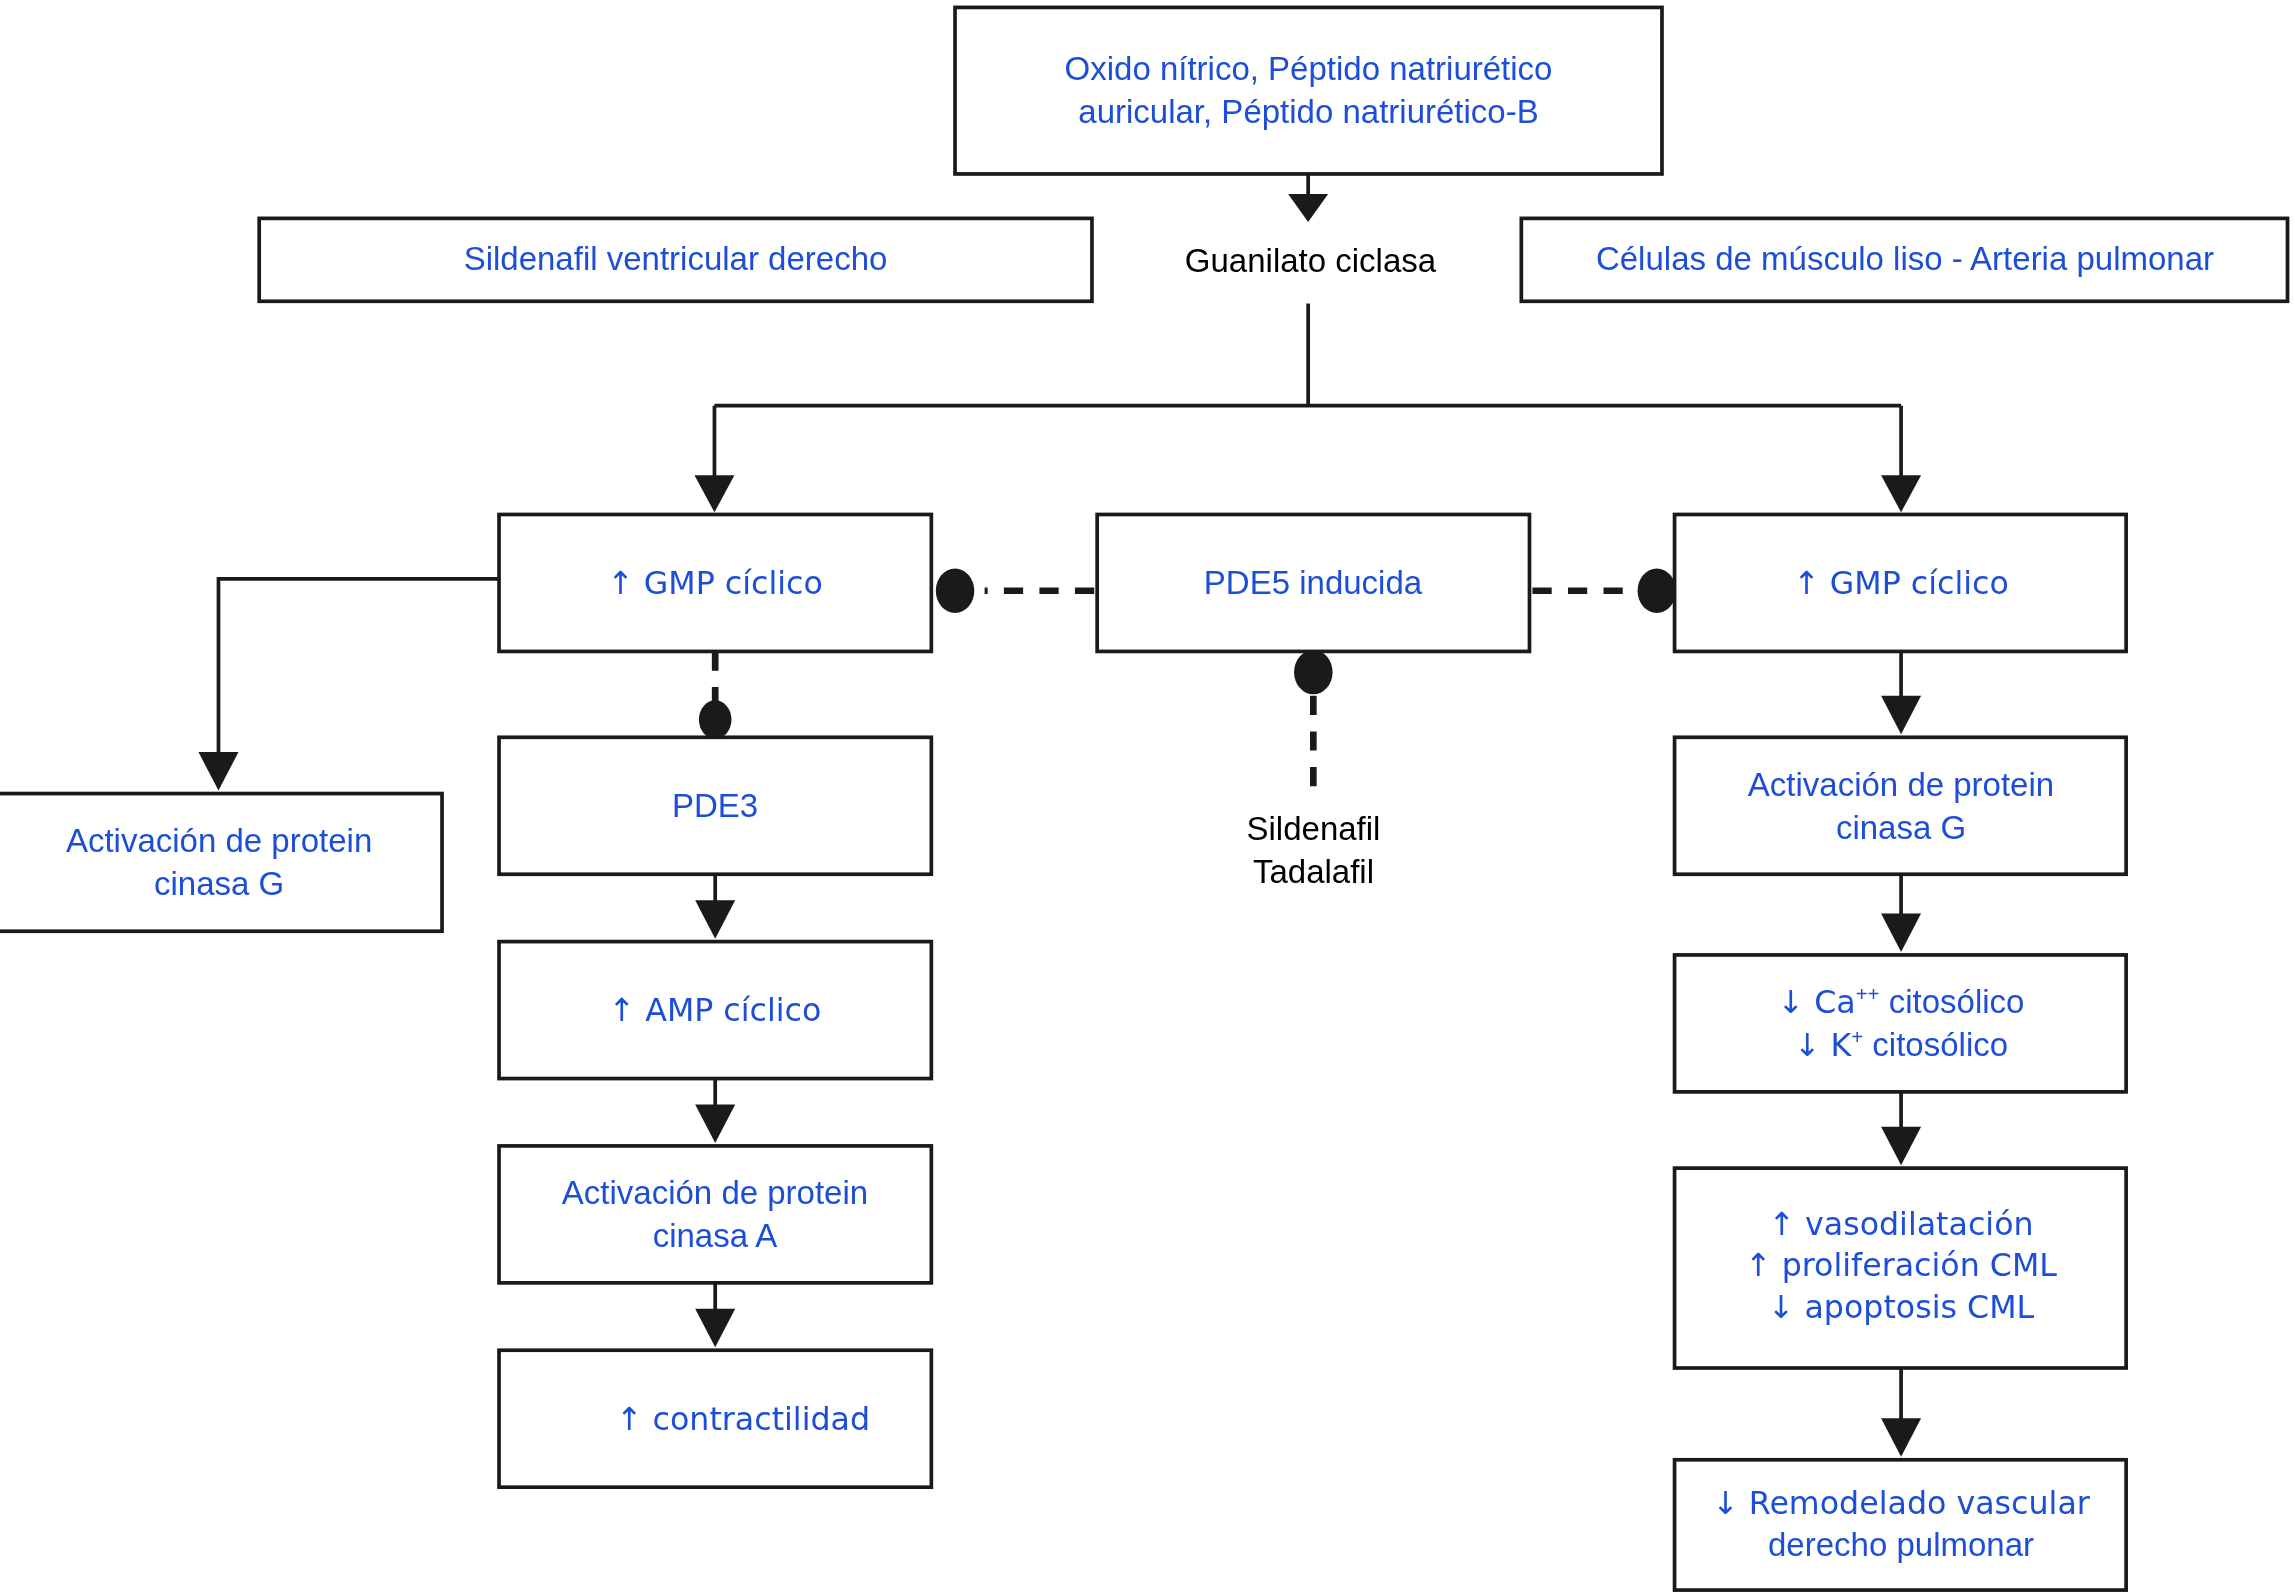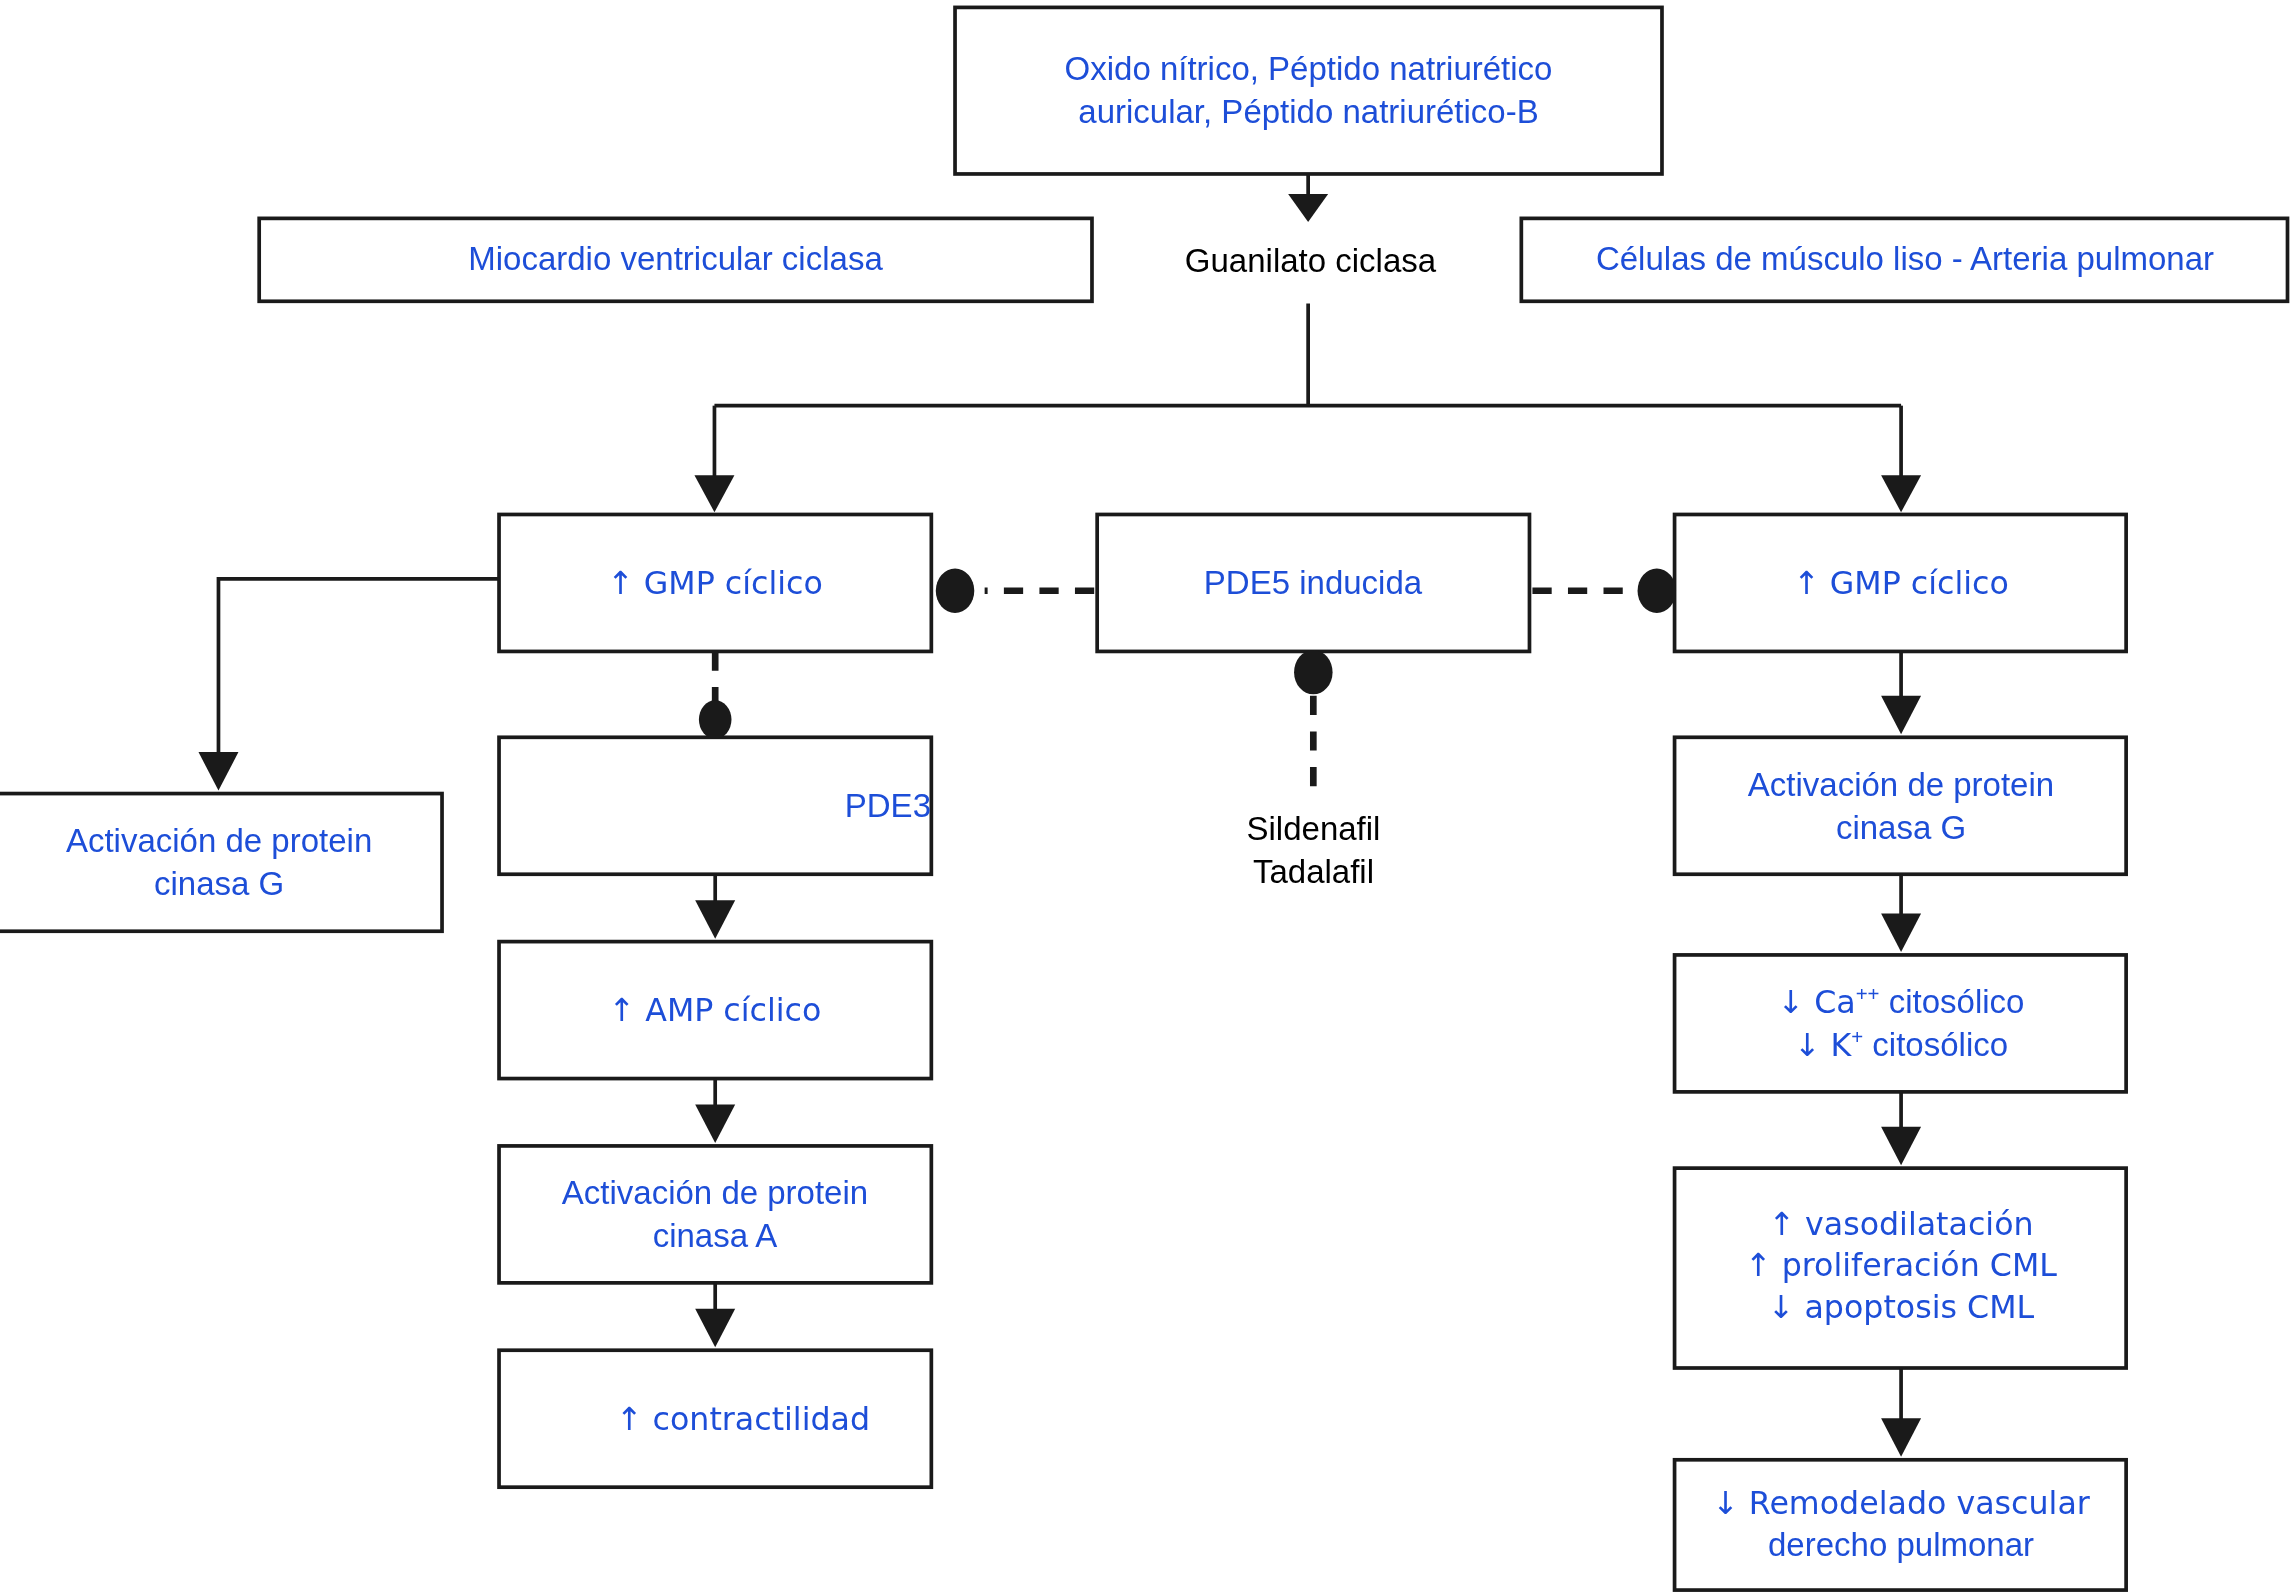--- a/index.html
+++ b/index.html
@@ -203,21 +203,21 @@
     </g>
 
   </svg>
 
   <div class="node-text" style="left:955px; top:7.4px; width:707px; height:167px;">
     <span class="line">Oxido nítrico, Péptido natriurético</span>
     <span class="line">auricular, Péptido natriurético-B</span>
   </div>
 
   <div class="node-text" style="left:259px; top:218px; width:833px; height:83px;">
-    <span class="line">Miocardio ventricular ciclasa</span>
+    <span class="line">Sildenafil ventricular derecho</span>
   </div>
 
   <div class="node-text" style="left:1522px; top:218px; width:766px; height:83px;">
     <span class="line">Células de músculo liso - Arteria pulmonar</span>
   </div>
 
   <div class="free-text" style="left:1133px; top:235px; width:355px; height:52px;">
     <span class="line">Guanilato ciclasa</span>
   </div>
 
@@ -231,21 +231,21 @@
 
   <div class="node-text" style="left:1675px; top:515px; width:452px; height:137px;">
     <span class="line updown">↑ GMP cíclico</span>
   </div>
 
   <div class="node-text" style="left:-4.4px; top:794px; width:447px; height:138px;">
     <span class="line">Activación de protein</span>
     <span class="line">cinasa G</span>
   </div>
 
-  <div class="node-text" style="left:499px; top:738px; width:432px; height:137px;align-items:flex-end;">
+  <div class="node-text" style="left:499px; top:738px; width:432px; height:137px;">
     <span class="line">PDE3</span>
   </div>
 
   <div class="node-text" style="left:499px; top:942px; width:432px; height:137px;">
     <span class="line updown">↑ AMP cíclico</span>
   </div>
 
   <div class="node-text" style="left:499px; top:1146px; width:432px; height:137px;">
     <span class="line">Activación de protein</span>
     <span class="line">cinasa A</span>

